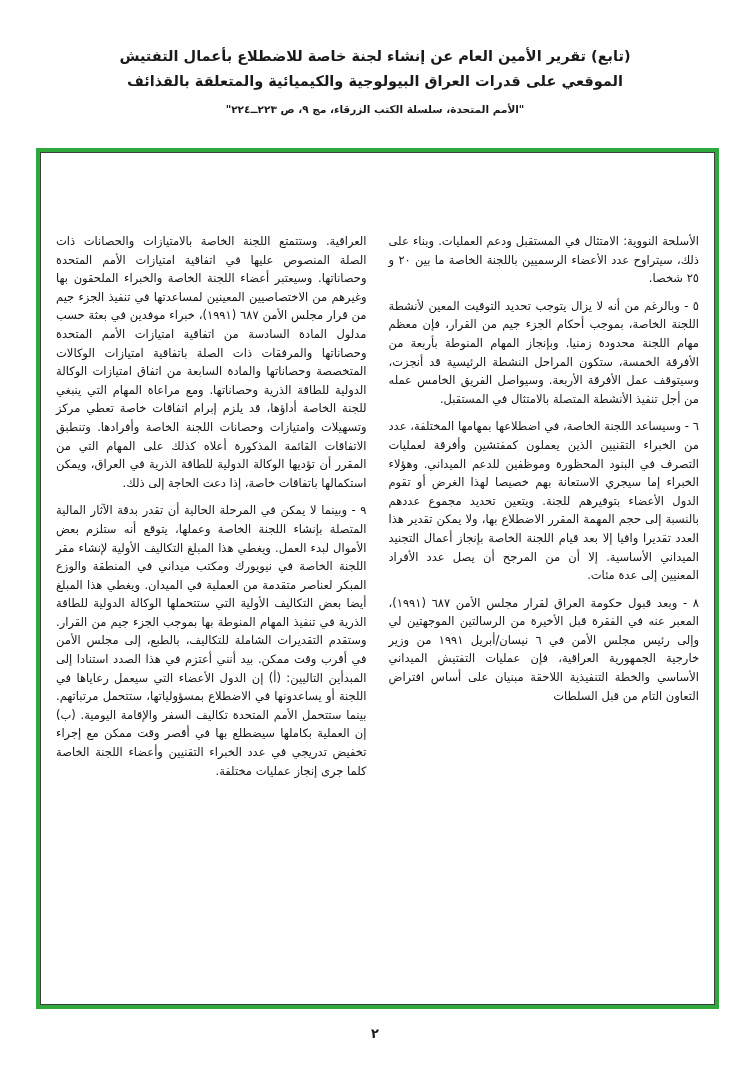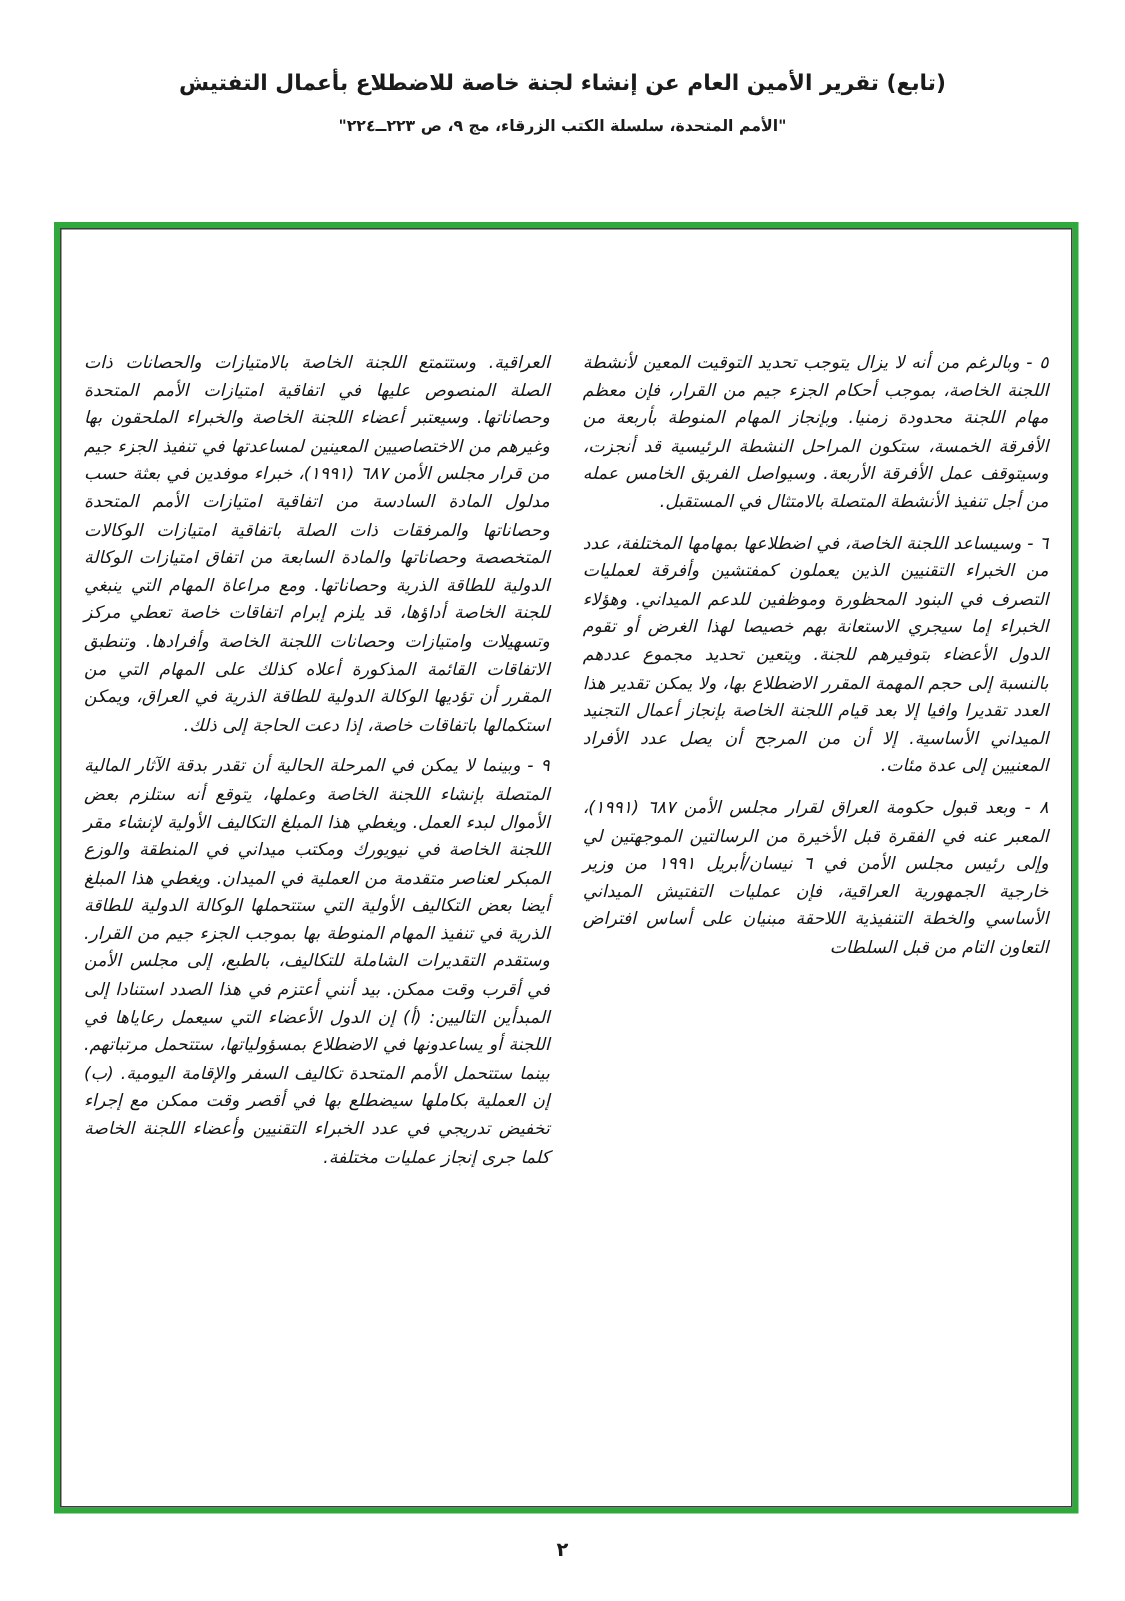--- a/index.html
+++ b/index.html
@@ -62,45 +62,46 @@
     flex:1;
     text-align:justify;
     font-size:11.5px;
     line-height:18.6px;
     color:#141414;
   }
   .col p{
     margin:0 0 9px 0;
     text-align:justify;
     text-justify:inter-word;
-    font-style:italic;
   }
   .page-number{
     position:absolute;
     bottom:26px;
     left:0;
     width:100%;
     text-align:center;
     font-size:13px;
     font-weight:bold;
   }
 </style>
 </head>
 <body>
 
 <div class="page">
 
   <div class="header">
     <div class="title-line">(تابع) تقرير الأمين العام عن إنشاء لجنة خاصة للاضطلاع بأعمال التفتيش</div>
+    <div class="title-line">الموقعي على قدرات العراق البيولوجية والكيميائية والمتعلقة بالقذائف</div>
     <div class="source-line">"الأمم المتحدة، سلسلة الكتب الزرقاء، مج ٩، ص ٢٢٣ــ٢٢٤"</div>
   </div>
 
   <div class="frame">
     <div class="columns">
       <div class="col">
+        <p>الأسلحة النووية: الامتثال في المستقبل ودعم العمليات. وبناء على ذلك، سيتراوح عدد الأعضاء الرسميين باللجنة الخاصة ما بين ٢٠ و ٢٥ شخصا.</p>
         <p>٥ - وبالرغم من أنه لا يزال يتوجب تحديد التوقيت المعين لأنشطة اللجنة الخاصة، بموجب أحكام الجزء جيم من القرار، فإن معظم مهام اللجنة محدودة زمنيا. وبإنجاز المهام المنوطة بأربعة من الأفرقة الخمسة، ستكون المراحل النشطة الرئيسية قد أنجزت، وسيتوقف عمل الأفرقة الأربعة. وسيواصل الفريق الخامس عمله من أجل تنفيذ الأنشطة المتصلة بالامتثال في المستقبل.</p>
         <p>٦ - وسيساعد اللجنة الخاصة، في اضطلاعها بمهامها المختلفة، عدد من الخبراء التقنيين الذين يعملون كمفتشين وأفرقة لعمليات التصرف في البنود المحظورة وموظفين للدعم الميداني. وهؤلاء الخبراء إما سيجري الاستعانة بهم خصيصا لهذا الغرض أو تقوم الدول الأعضاء بتوفيرهم للجنة. ويتعين تحديد مجموع عددهم بالنسبة إلى حجم المهمة المقرر الاضطلاع بها، ولا يمكن تقدير هذا العدد تقديرا وافيا إلا بعد قيام اللجنة الخاصة بإنجاز أعمال التجنيد الميداني الأساسية. إلا أن من المرجح أن يصل عدد الأفراد المعنيين إلى عدة مئات.</p>
         <p>٨ - وبعد قبول حكومة العراق لقرار مجلس الأمن ٦٨٧ (١٩٩١)، المعبر عنه في الفقرة قبل الأخيرة من الرسالتين الموجهتين لي وإلى رئيس مجلس الأمن في ٦ نيسان/أبريل ١٩٩١ من وزير خارجية الجمهورية العراقية، فإن عمليات التفتيش الميداني الأساسي والخطة التنفيذية اللاحقة مبنيان على أساس افتراض التعاون التام من قبل السلطات</p>
       </div>
       <div class="col">
         <p>العراقية. وستتمتع اللجنة الخاصة بالامتيازات والحصانات ذات الصلة المنصوص عليها في اتفاقية امتيازات الأمم المتحدة وحصاناتها. وسيعتبر أعضاء اللجنة الخاصة والخبراء الملحقون بها وغيرهم من الاختصاصيين المعينين لمساعدتها في تنفيذ الجزء جيم من قرار مجلس الأمن ٦٨٧ (١٩٩١)، خبراء موفدين في بعثة حسب مدلول المادة السادسة من اتفاقية امتيازات الأمم المتحدة وحصاناتها والمرفقات ذات الصلة باتفاقية امتيازات الوكالات المتخصصة وحصاناتها والمادة السابعة من اتفاق امتيازات الوكالة الدولية للطاقة الذرية وحصاناتها. ومع مراعاة المهام التي ينبغي للجنة الخاصة أداؤها، قد يلزم إبرام اتفاقات خاصة تعطي مركز وتسهيلات وامتيازات وحصانات اللجنة الخاصة وأفرادها. وتنطبق الاتفاقات القائمة المذكورة أعلاه كذلك على المهام التي من المقرر أن تؤديها الوكالة الدولية للطاقة الذرية في العراق، ويمكن استكمالها باتفاقات خاصة، إذا دعت الحاجة إلى ذلك.</p>
         <p>٩ - وبينما لا يمكن في المرحلة الحالية أن تقدر بدقة الآثار المالية المتصلة بإنشاء اللجنة الخاصة وعملها، يتوقع أنه ستلزم بعض الأموال لبدء العمل. ويغطي هذا المبلغ التكاليف الأولية لإنشاء مقر اللجنة الخاصة في نيويورك ومكتب ميداني في المنطقة والوزع المبكر لعناصر متقدمة من العملية في الميدان. ويغطي هذا المبلغ أيضا بعض التكاليف الأولية التي ستتحملها الوكالة الدولية للطاقة الذرية في تنفيذ المهام المنوطة بها بموجب الجزء جيم من القرار. وستقدم التقديرات الشاملة للتكاليف، بالطبع، إلى مجلس الأمن في أقرب وقت ممكن. بيد أنني أعتزم في هذا الصدد استنادا إلى المبدأين التاليين: (أ) إن الدول الأعضاء التي سيعمل رعاياها في اللجنة أو يساعدونها في الاضطلاع بمسؤولياتها، ستتحمل مرتباتهم. بينما ستتحمل الأمم المتحدة تكاليف السفر والإقامة اليومية. (ب) إن العملية بكاملها سيضطلع بها في أقصر وقت ممكن مع إجراء تخفيض تدريجي في عدد الخبراء التقنيين وأعضاء اللجنة الخاصة كلما جرى إنجاز عمليات مختلفة.</p>
       </div>
     </div>
   </div>

